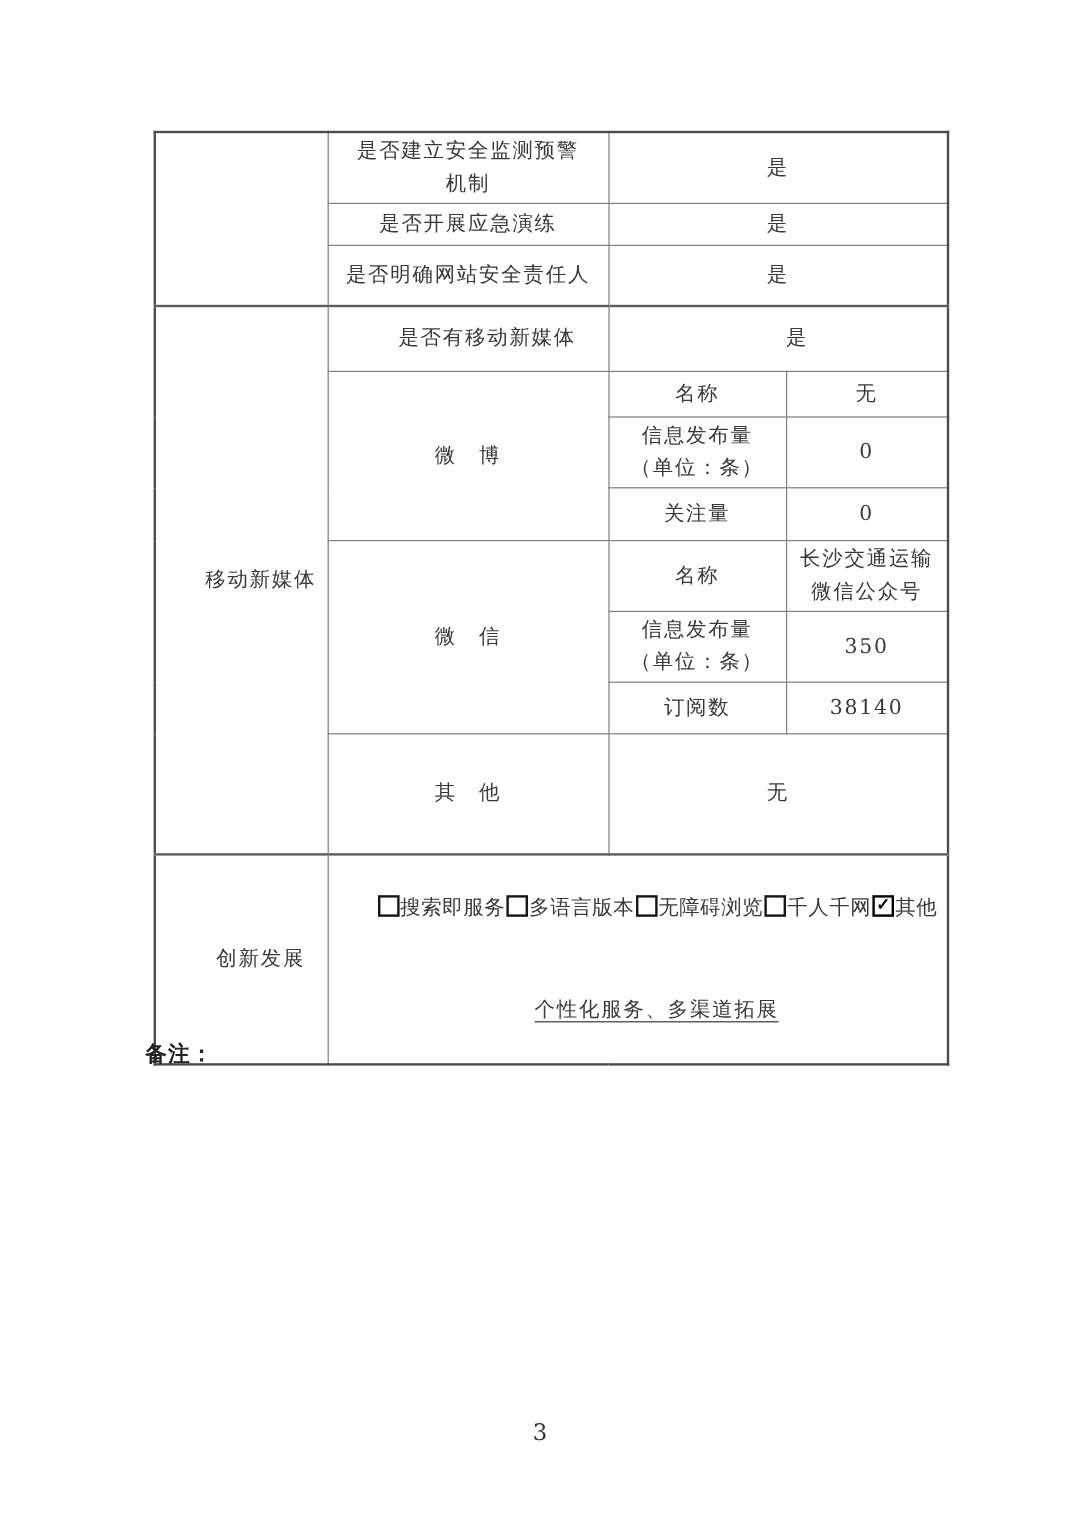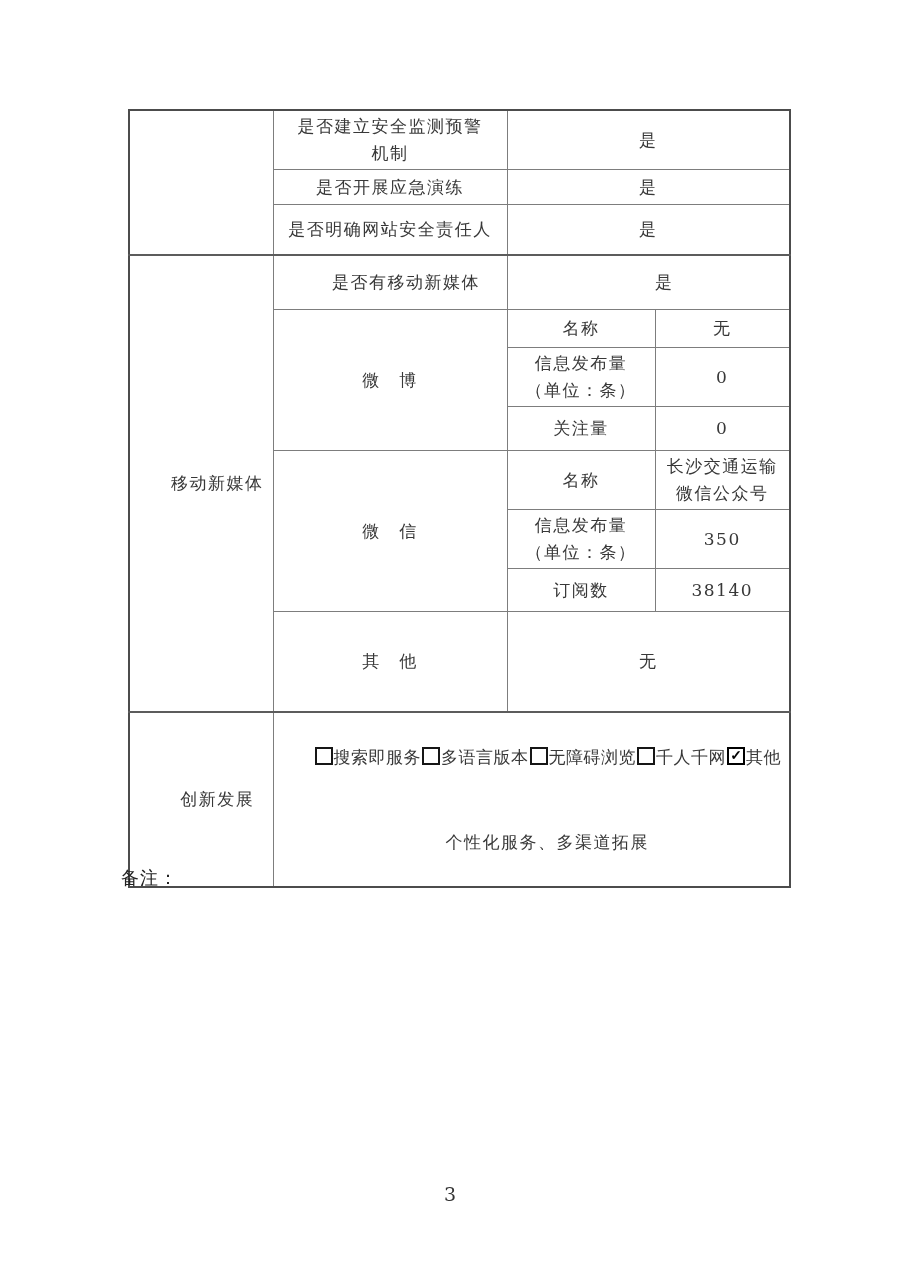--- a/index.html
+++ b/index.html
@@ -65,28 +65,29 @@
     color: #000;
     overflow: hidden;
   }
   .cb:not(:empty) {
     border-color: #000;
   }
   .detail {
     display: inline-block;
     line-height: 30px;
     letter-spacing: 1.5px;
+    text-decoration: underline;
     text-underline-offset: 4px;
   }
   .note {
     position: absolute;
     left: 121px;
     top: 866px;
     font-size: 18px;
-    font-weight: normal;
+    font-weight: bold;
     letter-spacing: 1px;
     color: #222;
   }
   .pageno {
     position: absolute;
     left: 0;
     top: 1183px;
     width: 900px;
     text-align: center;
     font-size: 19px;

